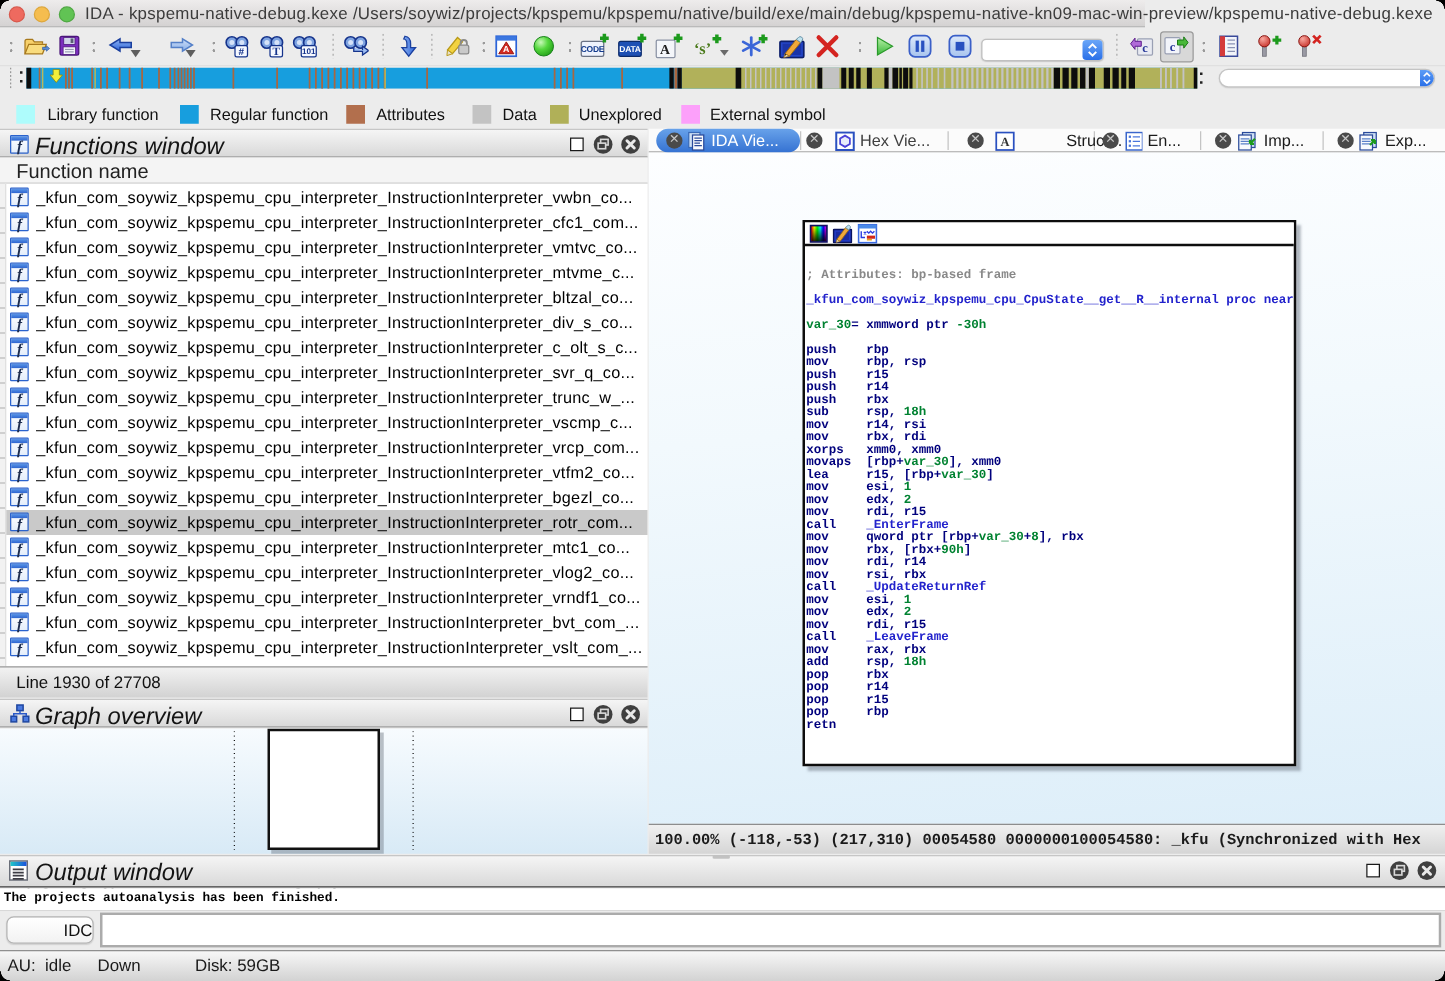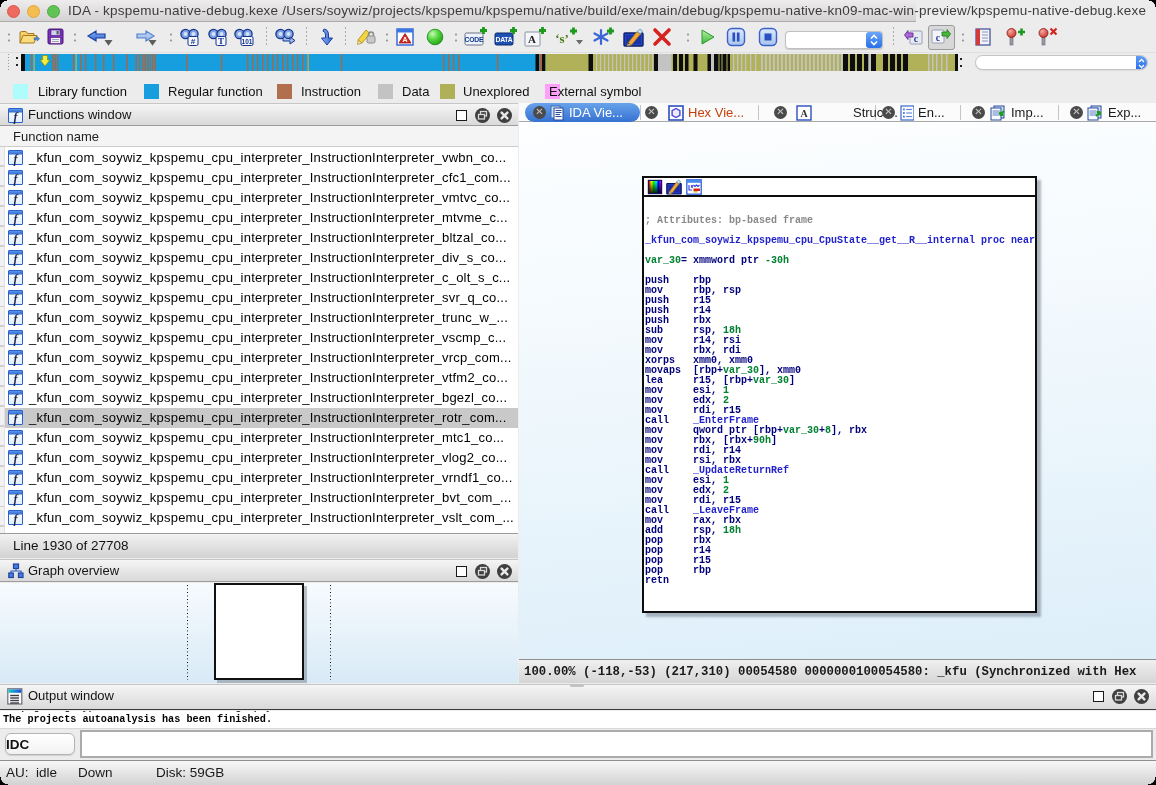--- a/index.html
+++ b/index.html
@@ -20,24 +20,24 @@
   background-image:linear-gradient(#aaa 50%, transparent 50%); background-size:1px 4px; }
 
 #navrow { left:0; top:52px; width:1156px; height:28px; background:#ececec; border-top:1px solid #e0e0e0;}
 
 #legend { left:0; top:80px; width:932px; height:23px; background:#ececec; }
 .lbox { position:absolute; top:4px; width:15px; height:15px; }
 .ltxt { position:absolute; top:4px; font-size:13px; color:#111; }
 
 .ptitle { position:absolute; height:23px; background:linear-gradient(#f5f5f5,#d9d9d9);
   border-top:1px solid #c6c6c6; border-bottom:1px solid #9c9c9c; }
-.ptitle .txt { position:absolute; left:28px; top:3px; font-size:13px; color:#141414; }
+.ptitle .txt { position:absolute; left:28px; top:3px; font-size:19px; color:#141414;font-style:italic; }
 
 #fn-header { left:0; top:126px; width:518px; height:21px; background:#f4f4f4;
-  border-bottom:1px solid #cccccc; font-size:13px; color:#222; }
+  border-bottom:1px solid #cccccc; font-size:16px; color:#222; }
 #fn-rows { left:0; top:147px; width:518px; height:386px; background:#fff; }
 .frow { position:absolute; left:0; width:518px; height:20px; }
 .frow .nm { position:absolute; left:29px; top:2px; font-size:13px; letter-spacing:0.22px; color:#000; white-space:nowrap; }
 .ficon { position:absolute; left:8px; top:2px; width:15px; height:15px;
   background:linear-gradient(#5b97e8,#2f66d0) 0 0/100% 3.5px no-repeat, linear-gradient(#ffffff,#e4eefb);
   border:1px solid #2a62cc; border-radius:1px; font:italic bold 12px "Liberation Serif",serif;
   color:#1c2c4e; text-align:center; line-height:17px; }
 .gutter { position:absolute; left:0; top:147px; width:5px; height:386px; background:#f2f2f2;
   border-right:1px solid #e0e0e0;
   background-image:repeating-linear-gradient(#f2f2f2 0 18.5px, #cfcfcf 18.5px 20px); }
@@ -70,22 +70,22 @@
   line-height:10px; color:#00007d; white-space:pre; }
 #disasm .g { color:#008231;text-align:right; } #disasm .b { color:#2222cc; } #disasm .c { color:#888; }
 #ida-status { position:absolute; left:0; top:556px; width:637px; height:24px;
   background:linear-gradient(#f0f0f0,#d5d5d5); border-top:1px solid #8d8d8d;
   font:bold 12.3px "Liberation Mono",monospace; color:#1a1a1a; white-space:nowrap; overflow:hidden; }
 
 #out-text { left:0; top:711px; width:1156px; height:18px; background:#fff; overflow:hidden;
   border-bottom:1px solid #d8d8d8;}
 #idc-row { left:0; top:729px; width:1156px; height:31px; background:#ececec; }
 #idc-btn { position:absolute; left:5px; top:4px; width:70px; height:22px; background:linear-gradient(#ffffff,#f2f2f2);
-  border:1px solid #b4b4b4; border-radius:6px; text-align:left; font-size:13.5px; color:#111;
-  line-height:21px; box-shadow:0 1px 1px rgba(0,0,0,.12);font-weight:bold; }
+  border:1px solid #b4b4b4; border-radius:6px; text-align:right; font-size:13.5px; color:#111;
+  line-height:21px; box-shadow:0 1px 1px rgba(0,0,0,.12); }
 #idc-input { position:absolute; left:80px; top:1px; width:1073px; height:28px; background:#fff;
   border:2px solid #ababab; }
 #statusbar { left:0; top:760px; width:1156px; height:25px;
   background:linear-gradient(#f7f7f7,#d2d2d2); border-top:1px solid #8f8f8f; font-size:13.5px; color:#191919; }
 #statusbar div { position:absolute; top:4px; }
 </style></head>
 <body>
 
 <div class="abs" id="titlebar">
   <div class="tl" style="left:7px;  background:#ee6a5f; border:0.5px solid #d8594d;"></div>
@@ -459,27 +459,27 @@
         </svg></div>
     </div>
 </div>
 
 <div class="abs" id="legend">
   <div class="lbox" style="left:13px; background:#aefcfc;"></div>
     <div class="ltxt" style="left:38px;">Library function</div>
   <div class="lbox" style="left:144px; background:#179ede;"></div>
     <div class="ltxt" style="left:168px;">Regular function</div>
   <div class="lbox" style="left:277px; background:#b26f4d;"></div>
-    <div class="ltxt" style="left:301px;">Instruction</div>
+    <div class="ltxt" style="left:301px;">Attributes</div>
   <div class="lbox" style="left:378px; background:#c3c3c3;"></div>
     <div class="ltxt" style="left:402px;">Data</div>
   <div class="lbox" style="left:440px; background:#b0b058;"></div>
     <div class="ltxt" style="left:463px;">Unexplored</div>
   <div class="lbox" style="left:545px; background:#fca0fa;"></div>
-    <div class="ltxt" style="left:549px;">External symbol</div>
+    <div class="ltxt" style="left:568px;">External symbol</div>
 </div>
 
 <div class="ptitle" style="left:0; top:103px; width:518px;">
   <div class="ficon" style="left:8px;top:3.5px;">f</div>
     <span class="txt">Functions window</span>
     <div style="position:absolute;left:456px;top:6px;width:11px;height:11px;border:1.6px solid #1a1a1a;background:#fff;"></div>
     <div style="position:absolute;left:475px;top:4px;width:15px;height:15px;border-radius:50%;background:#3f3f3f;">
 <svg width="15" height="15" xmlns="http://www.w3.org/2000/svg">
         <rect x="5.5" y="3.5" width="6" height="4.5" fill="none" stroke="#d8d8d8" stroke-width="1.3"></rect>
         <rect x="3.5" y="6.5" width="6" height="4.5" fill="#3f3f3f" stroke="#d8d8d8" stroke-width="1.3"></rect>
@@ -618,21 +618,21 @@
 <div class="tabsep" style="left:121px;"></div>
 <div class="tabsep" style="left:239px;"></div>
 <div class="tabsep" style="left:356px;"></div>
 <div class="tabsep" style="left:441px;"></div>
 <div class="tabsep" style="left:539px;"></div>
 <div class="closec" style="left:126px;">✕</div>
 <svg width="16" height="16" style="position:absolute;left:149px;top:2px;" xmlns="http://www.w3.org/2000/svg">
         <rect x="1" y="1" width="14" height="14" fill="#fff" stroke="#2a50c0" stroke-width="1.6"></rect>
 <path d="M8 3.5 L11.9 5.75 L11.9 10.25 L8 12.5 L4.1 10.25 L4.1 5.75 Z" fill="#e8ecfa" stroke="#4a42d8" stroke-width="1.4"></path>
       </svg>
-<div class="tabtxt" style="left:169px;color:#c2410c;">Hex Vie...</div>
+<div class="tabtxt" style="left:169px;color:#404040;">Hex Vie...</div>
 <div class="closec" style="left:255px;">✕</div>
 <svg width="16" height="16" style="position:absolute;left:277px;top:2px;" xmlns="http://www.w3.org/2000/svg">
         <rect x="1" y="1" width="14" height="14" fill="#fff" stroke="#2a50c0" stroke-width="1.4"></rect>
 <text x="8" y="12" font-family="Liberation Serif" font-size="10" font-weight="bold" fill="#333" text-anchor="middle">A</text>
       </svg>
 <div class="tabtxt" style="left:298px;color:#1a1a1a;margin-left:36px;">Struct...</div>
 <div class="closec" style="left:363px;">✕</div>
 <svg width="14" height="16" style="position:absolute;left:381px;top:2px;" xmlns="http://www.w3.org/2000/svg">
         <rect x="1" y="1" width="13" height="14" fill="#fff" stroke="#3a66cc" stroke-width="1.2"></rect>
 <g fill="#4a76dc">

